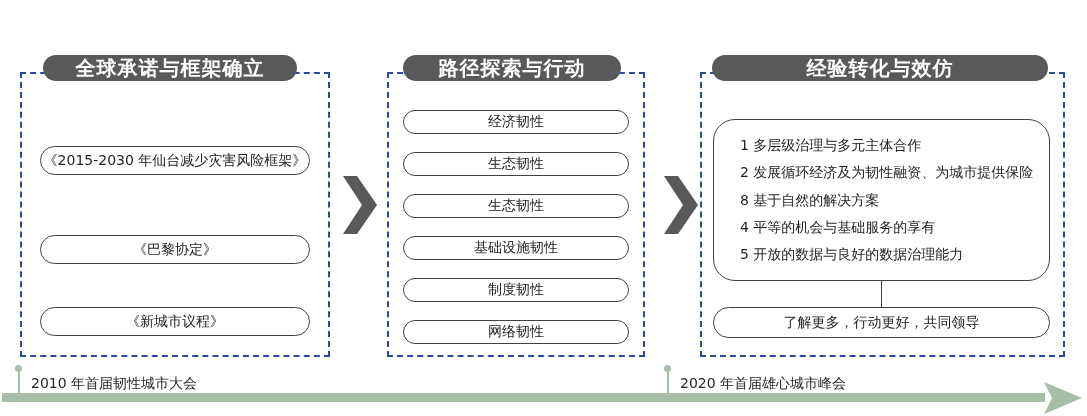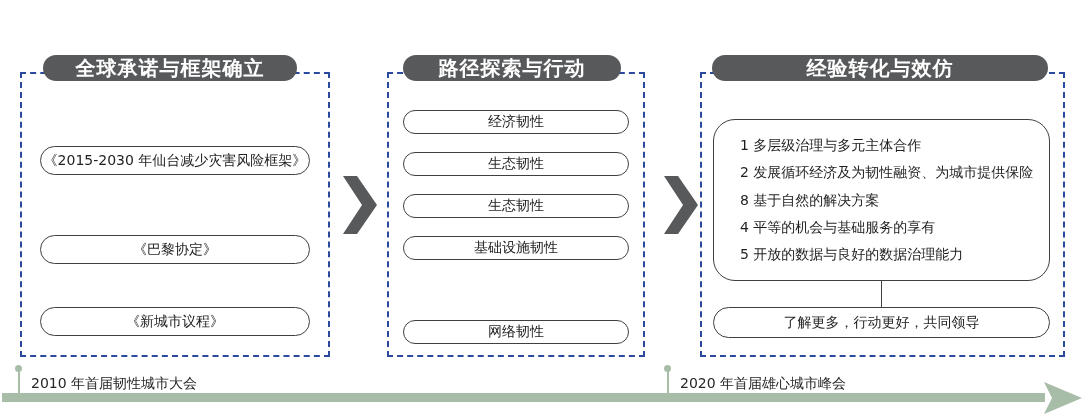--- a/index.html
+++ b/index.html
@@ -108,20 +108,21 @@
   <svg class="chev" id="chev1" viewBox="0 0 34 58" aria-hidden="true">
     <polygon points="0,0 14,0 34,29 14,58 0,58 19,29" fill="currentColor"></polygon>
   </svg>
 
   <div class="dashed" id="panel2"></div>
   <div class="hpill" id="h2">路径探索与行动</div>
   <div class="ipill c2" id="c2i0">经济韧性</div>
   <div class="ipill c2" id="c2i1">生态韧性</div>
   <div class="ipill c2" id="c2i3">基础设施韧性</div>
   <div class="ipill c2" id="c2i2">生态韧性</div>
+  <div class="ipill c2" id="c2i4">制度韧性</div>
   <div class="ipill c2" id="c2i5">网络韧性</div>
 
   <svg class="chev" id="chev2" viewBox="0 0 34 58" aria-hidden="true">
     <polygon points="0,0 14,0 34,29 14,58 0,58 19,29" fill="currentColor"></polygon>
   </svg>
 
   <div class="dashed" id="panel3"></div>
   <div class="hpill" id="h3">经验转化与效仿</div>
   <div class="exp-box">
     <div class="row">1 多层级治理与多元主体合作</div>

